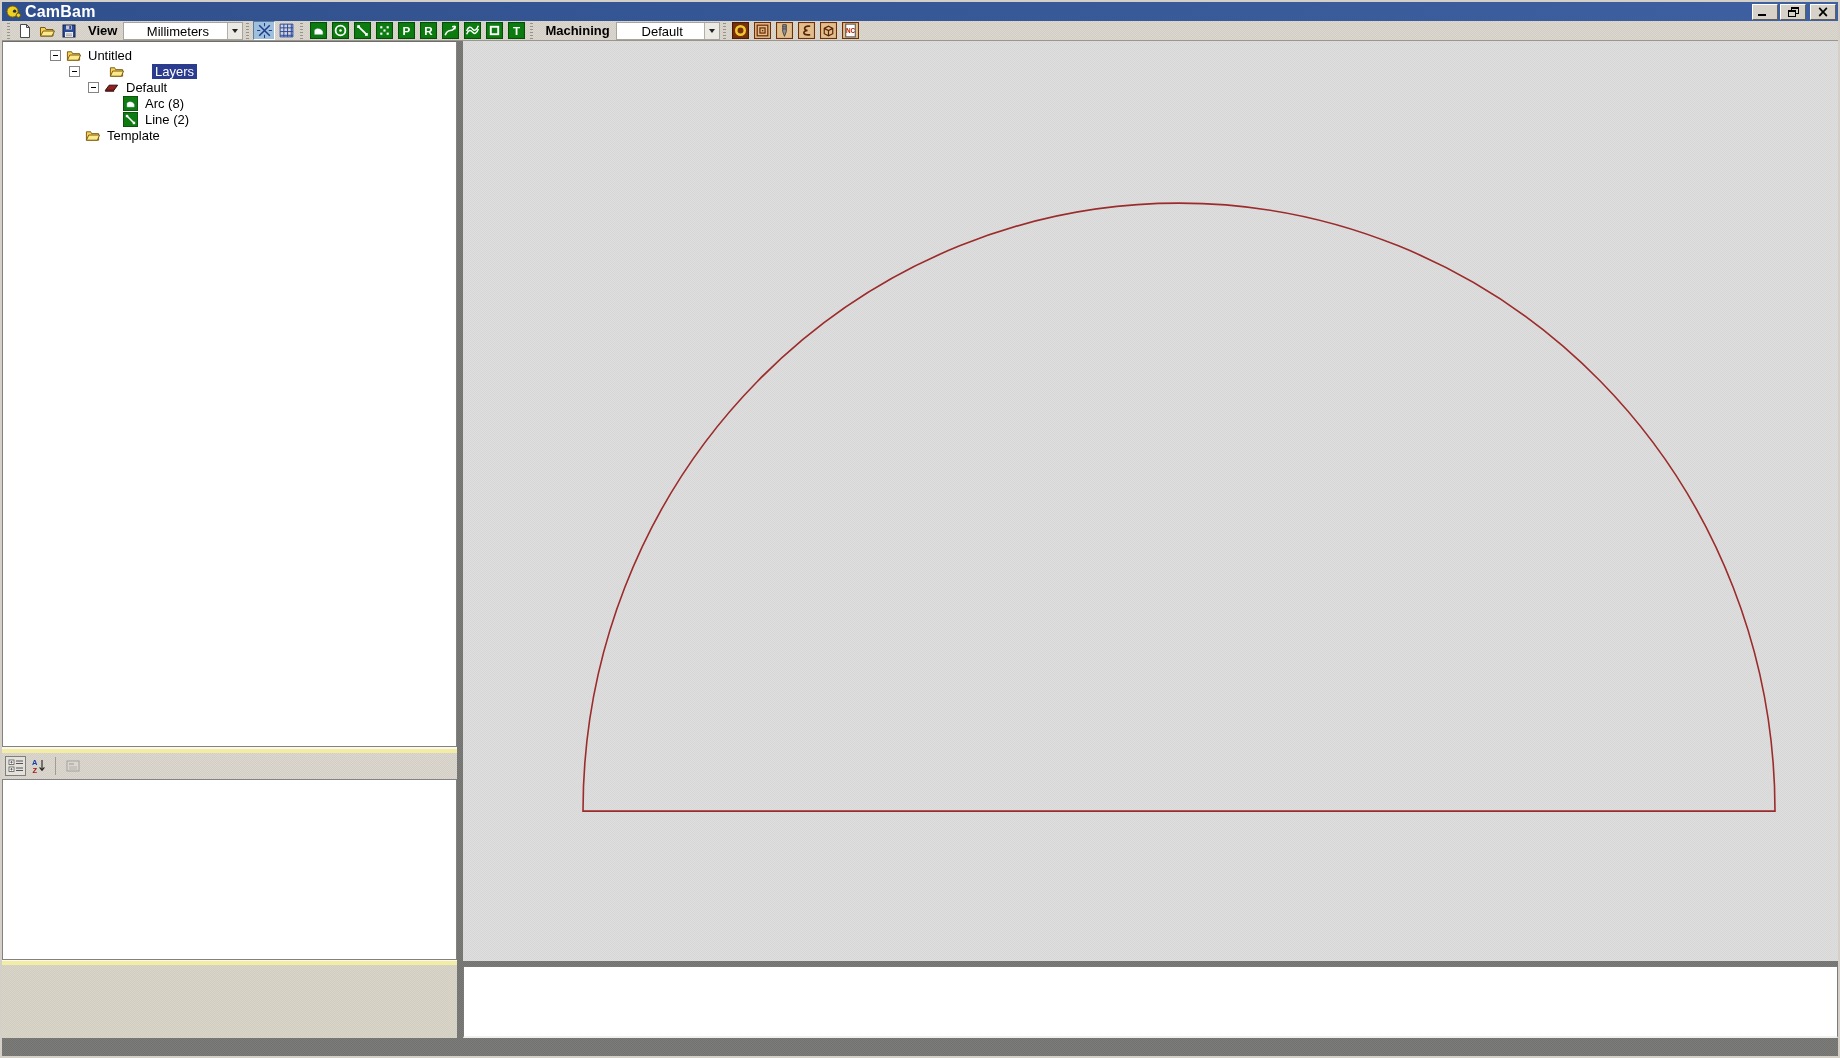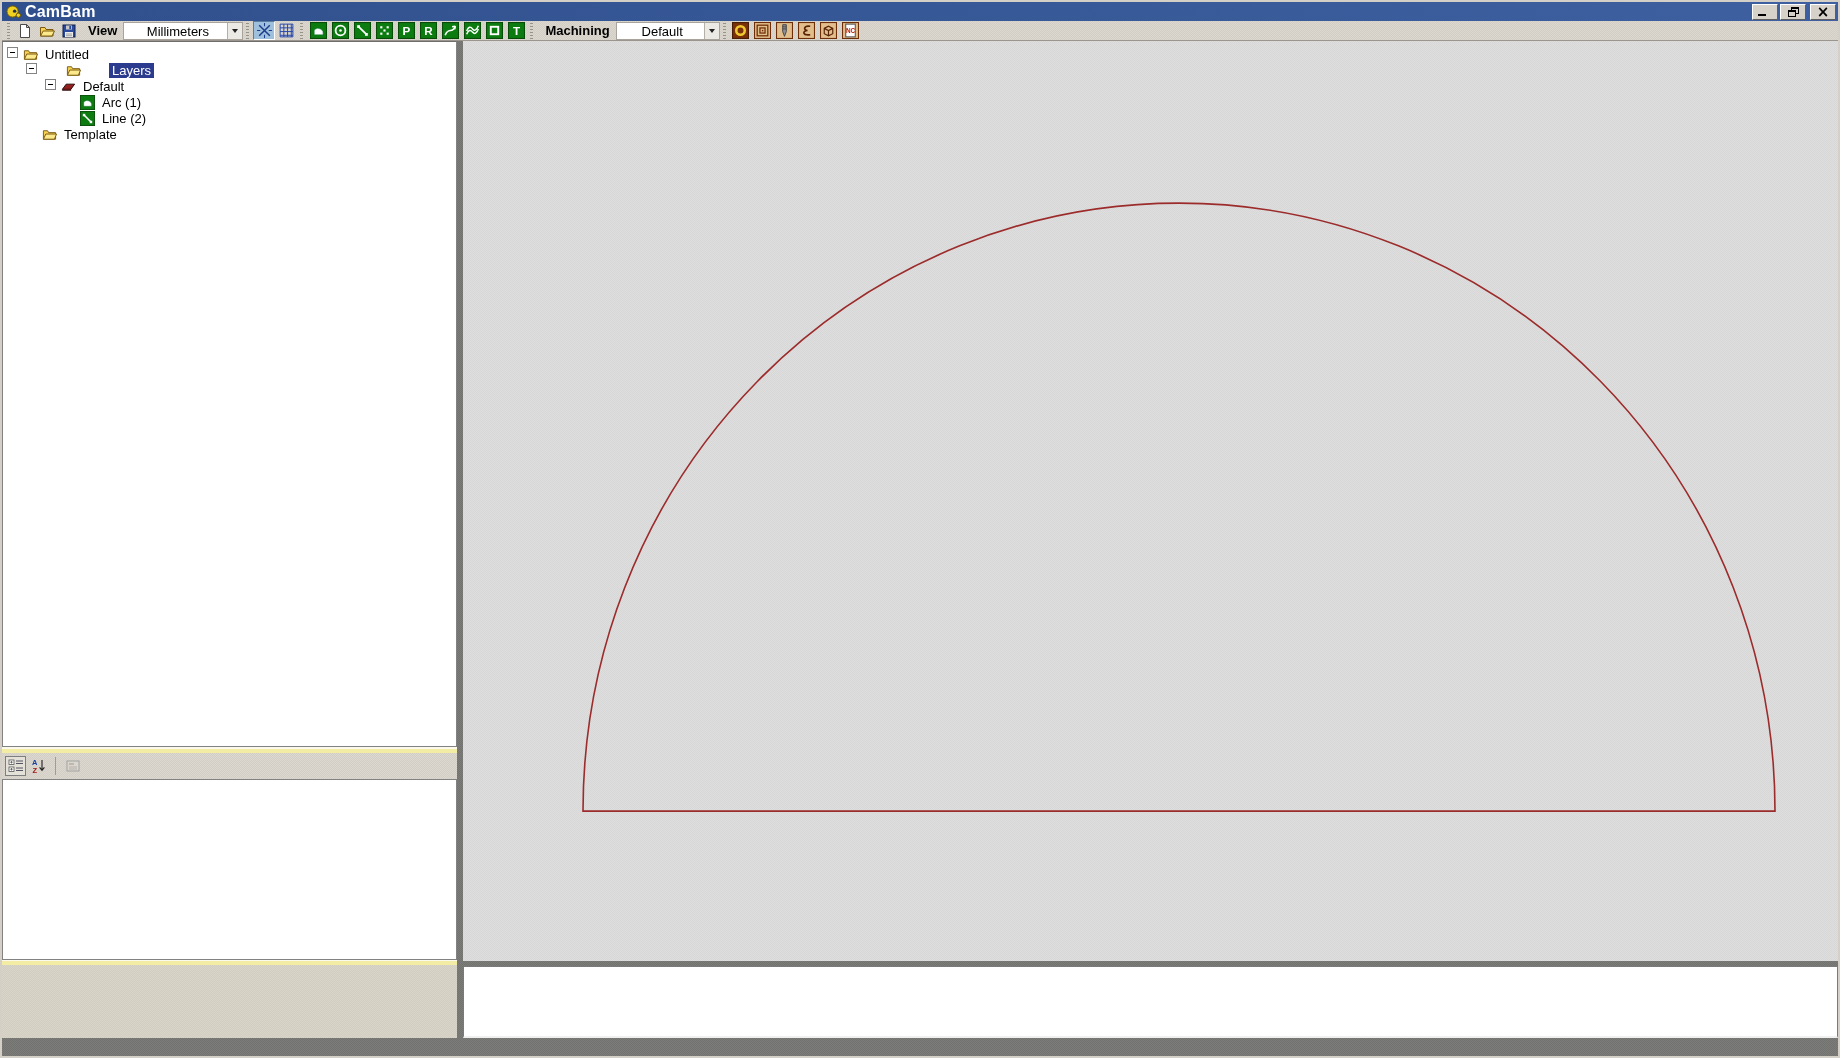--- a/index.html
+++ b/index.html
@@ -39,21 +39,21 @@
   .combo .combo-value { flex:1 1 auto; padding:1px 0 0 4px; font-size:13px; white-space:nowrap; overflow:hidden; }
   .combo .combo-arrow { width:15px; background:#ECEAE4; border-left:1px solid #B4B0A8; display:flex; align-items:center; justify-content:center; }
   .combo .combo-arrow b { width:0; height:0; border-left:3.5px solid transparent; border-right:3.5px solid transparent; border-top:4px solid #222; }
 
   
   .body { flex:1 1 auto; display:flex; min-height:0; }
 
   
   .left-col { width:455px; flex:0 0 auto; display:flex; flex-direction:column; background:#D6D2C9; }
   .tree-panel { height:706px; flex:0 0 auto; background:#FFFFFF; border:1px solid #828282; border-top-color:#6E6E6E; overflow:hidden; padding-top:5px; }
-  .tree-row { height:16px; display:flex; align-items:flex-start; white-space:nowrap; }
+  .tree-row { height:16px; display:flex; align-items:center; white-space:nowrap;margin-left:43px; }
   .tree-expander { width:11px; height:11px; background:#FFFFFF; border:1px solid #848484; position:relative; flex:0 0 auto; margin-right:5px; }
   .tree-expander::after { content:""; position:absolute; left:2px; top:4px; width:5px; height:1px; background:#000; }
   .tree-expander.none { visibility:hidden; }
   .tree-icon { width:15px; height:15px; margin-right:4px; flex:0 0 auto; }
   .tree-icon svg { width:15px; height:15px; display:block; }
   .tree-label { font-size:13px; padding:0 3px; }
   .tree-label.selected { background:#2B3C8F; color:#FFFFFF; }
 
   .ysplit { height:6px; background:#F2ECA4; border-top:2px solid #FBF8EC; flex:0 0 auto; }
   .pg-toolbar { height:26px; background:repeating-conic-gradient(#DCD8CF 0% 25%, #D2CEC5 0% 50%) 0 0 / 2px 2px; display:flex; align-items:center; padding-left:3px; flex:0 0 auto; }
@@ -356,21 +356,21 @@
             <span class="tree-label">Default</span>
           </div>
           <div class="tree-row" style="padding-left: 61px;">
             <span class="tree-expander none"></span>
             <span class="tree-icon">
               <svg viewBox="0 0 16 16">
                 <rect x="0.5" y="0.5" width="15" height="15" fill="#0C7C10" stroke="#074D08"></rect>
                 <path d="M4 12 V7.5 A4.8 4.8 0 0 1 12.2 12 Z" fill="#FFF" stroke="#063" stroke-width="0.4"></path>
               </svg>
             </span>
-            <span class="tree-label">Arc (1)</span>
+            <span class="tree-label">Arc (8)</span>
           </div>
           <div class="tree-row" style="padding-left: 61px;">
             <span class="tree-expander none"></span>
             <span class="tree-icon">
               <svg viewBox="0 0 16 16">
                 <rect x="0.5" y="0.5" width="15" height="15" fill="#0C7C10" stroke="#074D08"></rect>
                 <path d="M4.5 4.5 L11.5 11.5" stroke="#FFF" stroke-width="1.7"></path>
                 <rect x="3" y="3" width="2.6" height="2.6" fill="#FFF"></rect>
                 <rect x="10.4" y="10.4" width="2.6" height="2.6" fill="#FFF"></rect>
               </svg>

